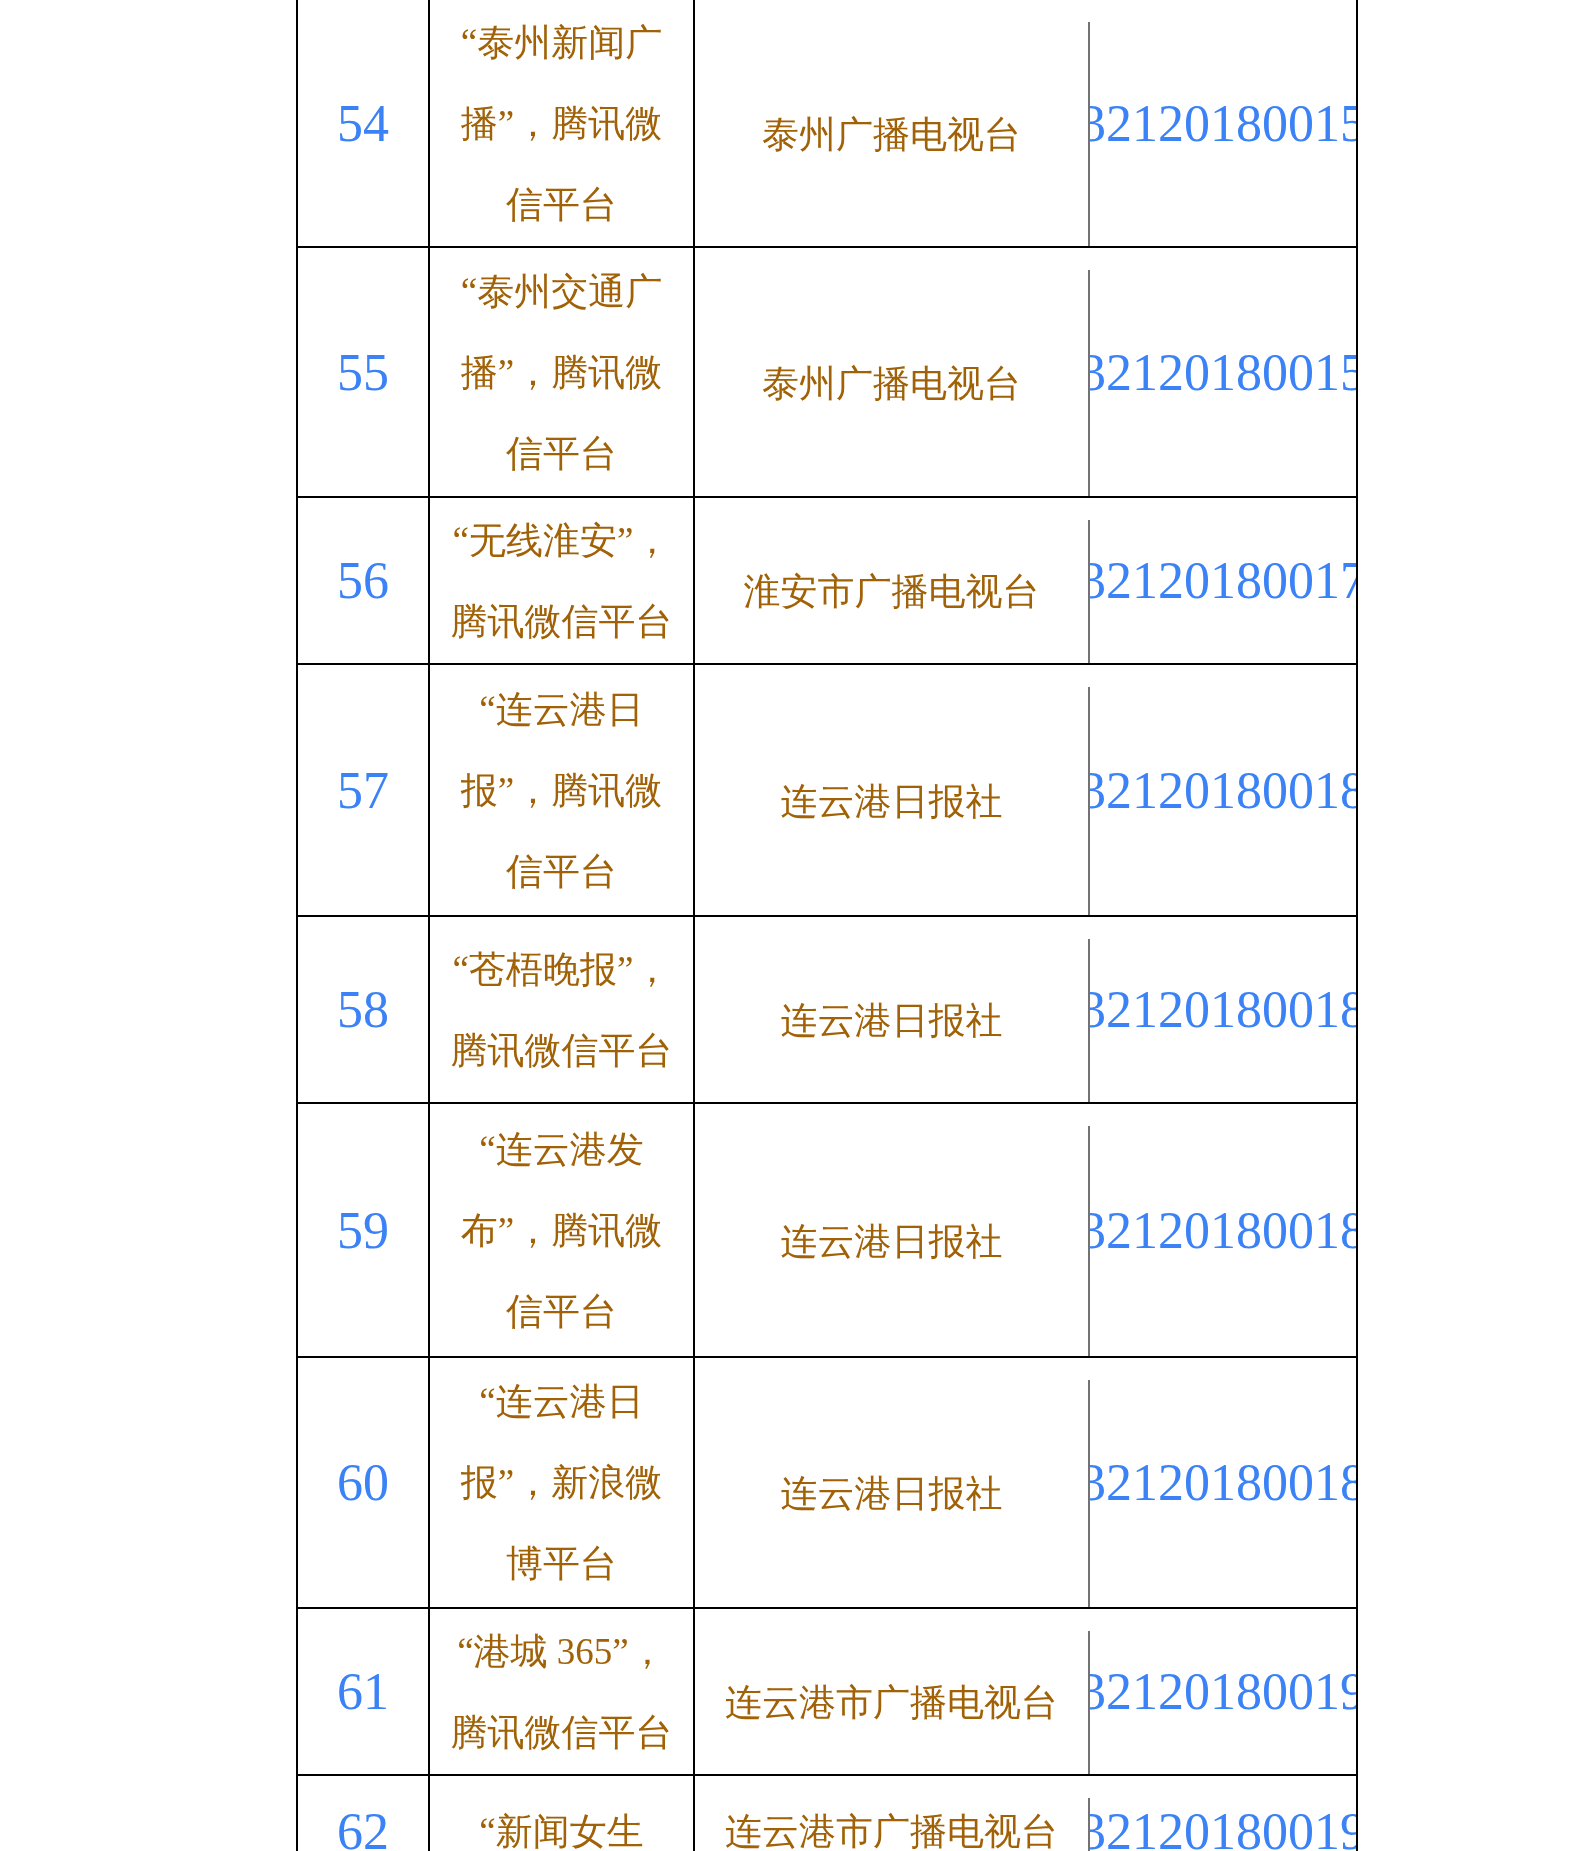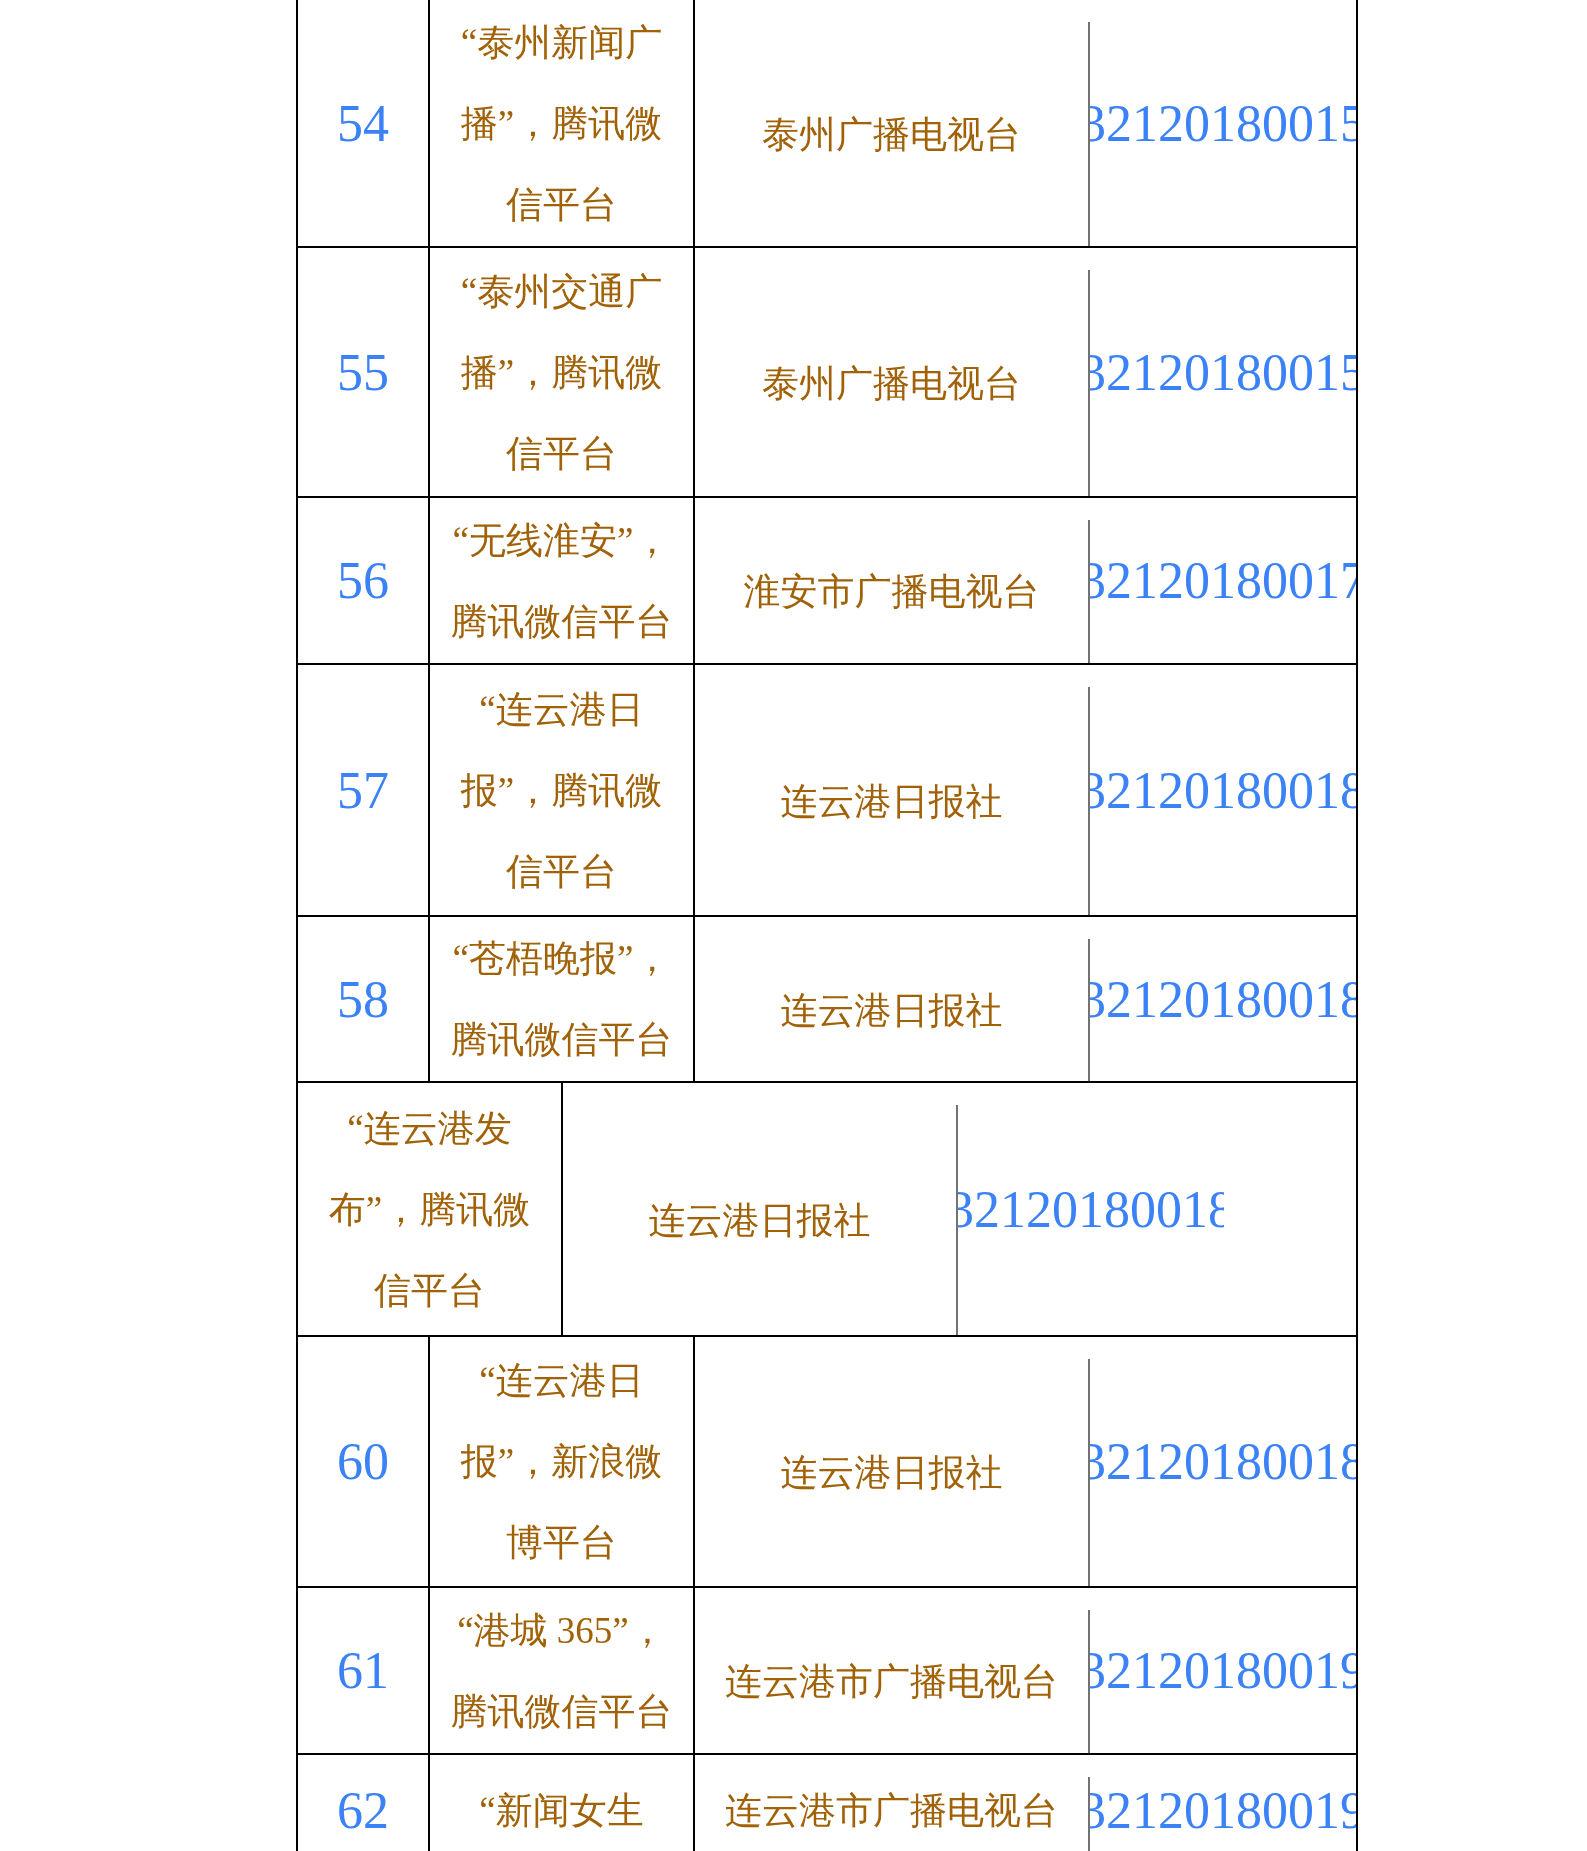--- a/index.html
+++ b/index.html
@@ -130,37 +130,40 @@
         <div class="cjk">信平台</div>
       </div>
     <div class="cell c-org">
       <span class="cjk">连云港日报社</span>
     </div>
     <div class="cell c-lic">
       <span class="num">32120180018</span>
     </div>
   </div>
 
-  <div class="trow" style="height: 166px;">
+  <div class="trow" style="height: 187px;">
     <div class="cell c-no">
       <span class="num">58</span>
     </div>
     <div class="cell c-name">
         <div class="cjk">“苍梧晚报”，</div>
         <div class="cjk">腾讯微信平台</div>
       </div>
     <div class="cell c-org">
       <span class="cjk">连云港日报社</span>
     </div>
     <div class="cell c-lic">
       <span class="num">32120180018</span>
     </div>
   </div>
 
   <div class="trow" style="height: 254px;">
+    <div class="cell c-no">
+      <span class="num">59</span>
+    </div>
     <div class="cell c-name">
         <div class="cjk">“连云港发</div>
         <div class="cjk">布”，腾讯微</div>
         <div class="cjk">信平台</div>
       </div>
     <div class="cell c-org">
       <span class="cjk">连云港日报社</span>
     </div>
     <div class="cell c-lic">
       <span class="num">32120180018</span>

